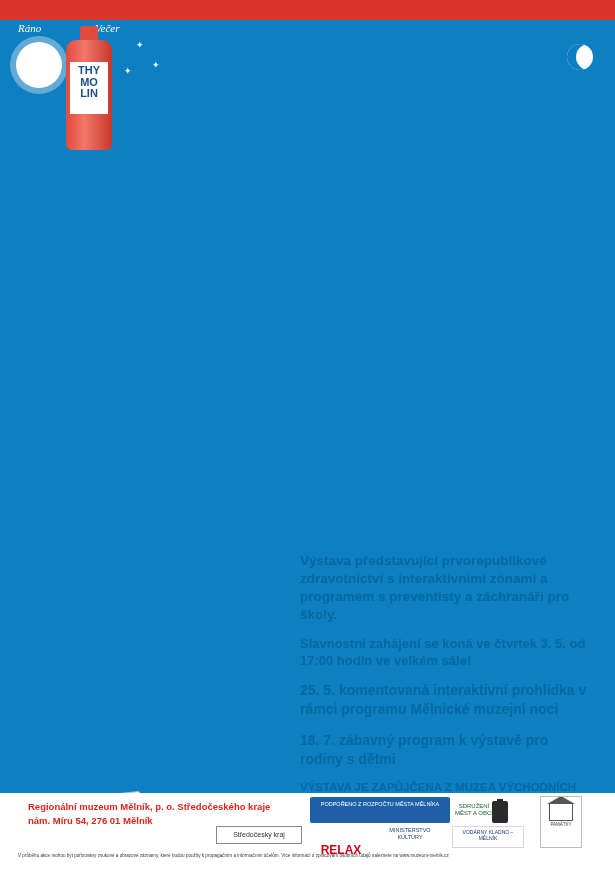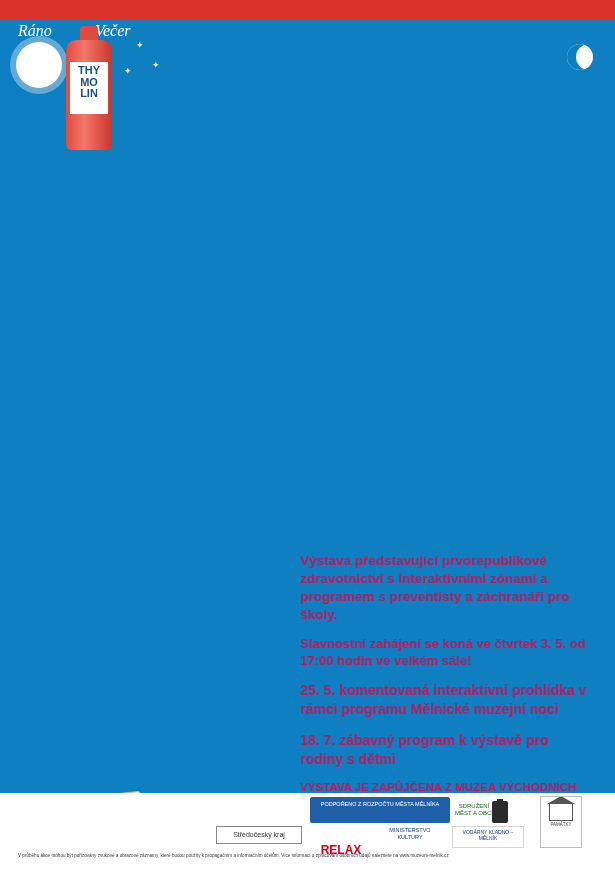--- a/index.html
+++ b/index.html
@@ -208,21 +208,21 @@
   
   .thy {
     position: absolute; inset: 0;
     background: #0e7fc0;
   }
   .thy-top {
     position: absolute; left: 0; right: 0; top: 0; height: 20px;
     background: #d9332a;
   }
   .thy-word-rano, .thy-word-vecer {
-    position: absolute; top: 22px; color: #ffffff; font-size: 16px; font-style: italic;
+    position: absolute; top: 22px; color: #ffffff; font-size: 11px; font-style: italic;
     font-family: "Liberation Serif", serif;
   }
   .thy-word-rano { left: 18px; }
   .thy-word-vecer { left: 95px; }
   .thy-sun {
     position: absolute; left: 16px; top: 42px; width: 46px; height: 46px;
     border-radius: 50%; background: #ffffff;
     box-shadow: 0 0 0 6px rgba(255,255,255,.35);
   }
   .thy-moon {
@@ -268,21 +268,21 @@
     position: absolute; left: 0; right: 0; bottom: 0; height: 18px;
     background: #d9332a; color: #ffffff; font-size: 6px; text-align: center;
     line-height: 18px; letter-spacing: .2px;
   }
   
   .textcol {
     position: absolute;
     left: 300px;
     top: 552px;
     width: 290px;
-    color: #be185d;
+    color: #0369a1;
   }
   .tx-block { margin-bottom: 11px; }
   .tx-bold {
     font-weight: bold;
     font-size: 13.5px;
     line-height: 1.33;
   }
   .tx-mid {
     font-weight: bold;
     font-size: 13px;
@@ -445,20 +445,24 @@
 
   <div class="textcol">
     <div class="tx-block tx-bold">Výstava představující prvorepublikové zdravotnictví s interaktivními zónami a programem s preventisty a záchranáři pro školy.</div>
     <div class="tx-block tx-mid">Slavnostní zahájení se koná ve čtvrtek 3. 5. od 17:00 hodin ve velkém sále!</div>
     <div class="tx-block tx-reg">25. 5. komentovaná interaktivní prohlídka v rámci programu Mělnické muzejní noci</div>
     <div class="tx-block tx-reg">18. 7. zábavný program k výstavě pro rodiny s dětmi</div>
     <div class="tx-block tx-caps">Výstava je zapůjčena z muzea východních Čech v Hradci Králové.</div>
   </div>
 
   <div class="footer">
+    <div class="f-org">
+      <div>Regionální muzeum Mělník, p. o. Středočeského kraje</div>
+      <div>nám. Míru 54, 276 01 Mělník</div>
+    </div>
     <div class="f-kraj">Středočeský kraj</div>
 
     <div class="logo logo-mm">PODPOŘENO Z ROZPOČTU MĚSTA MĚLNÍKA</div>
     <div class="logo logo-relax">RELAX</div>
     <div class="logo logo-mk">MINISTERSTVO KULTURY</div>
     <div class="logo logo-ring">SDRUŽENÍ MĚST A OBCÍ</div>
     <div class="logo logo-batt">
       <div class="batt-shape"></div>
     </div>
     <div class="logo logo-vak">VODÁRNY KLADNO – MĚLNÍK</div>

